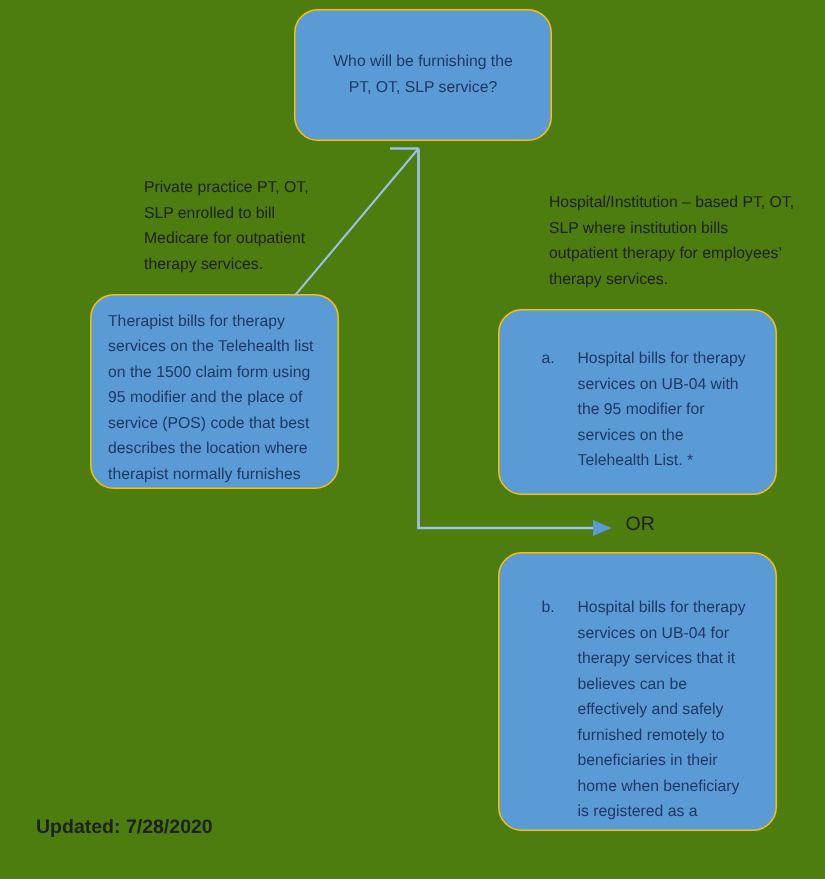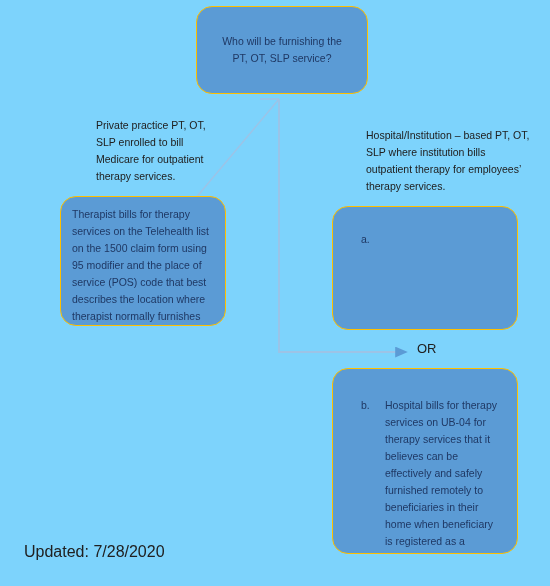--- a/index.html
+++ b/index.html
@@ -7,21 +7,21 @@
     padding: 0;
     background: #ffffff;
   }
   body {
     font-family: "Liberation Sans", sans-serif;
   }
   #canvas {
     position: relative;
     width: 550px;
     height: 586px;
-    background: #7dd3fc;
+    background: #4d7c0f;
     overflow: hidden;
   }
   .node {
     position: absolute;
     box-sizing: border-box;
     background: #5B9BD5;
     border: 1.5px solid #FFC000;
     border-radius: 14px;
     color: #1F3864;
     font-size: 10.5px;
@@ -112,22 +112,22 @@
     top: 341px;
     color: #202020;
     font-size: 13px;
     font-weight: 400;
   }
   #footer-note {
     position: absolute;
     left: 24px;
     top: 543px;
     color: #202020;
-    font-size: 16px;
-    font-weight: normal;
+    font-size: 13px;
+    font-weight: bold;
   }
   #connectors {
     position: absolute;
     left: 0;
     top: 0;
     width: 550px;
     height: 586px;
     pointer-events: none;
   }
 </style>
@@ -162,20 +162,21 @@
     <span>Private practice PT, OT, SLP enrolled to bill Medicare for outpatient therapy services.</span>
   </div>
 
   <div class="node" id="node-therapist">
     <span class="txt">Therapist bills for therapy services on the Telehealth list on the 1500 claim form using 95 modifier and the place of service (POS) code that best describes the location where therapist normally furnishes care.</span>
   </div>
 
   <div class="node" id="node-hosp-a">
     <div class="listrow">
       <span class="marker">a.</span>
+      <span class="body">Hospital bills for therapy services on UB-04 with the 95 modifier for services on the Telehealth List. *</span>
     </div>
   </div>
 
   <div class="node" id="node-hosp-b">
     <div class="listrow">
       <span class="marker">b.</span>
       <span class="body">Hospital bills for therapy services on UB-04 for therapy services that it believes can be effectively and safely furnished remotely to beneficiaries in their home when beneficiary is registered as a hospital outpatient.</span>
     </div>
   </div>
 

